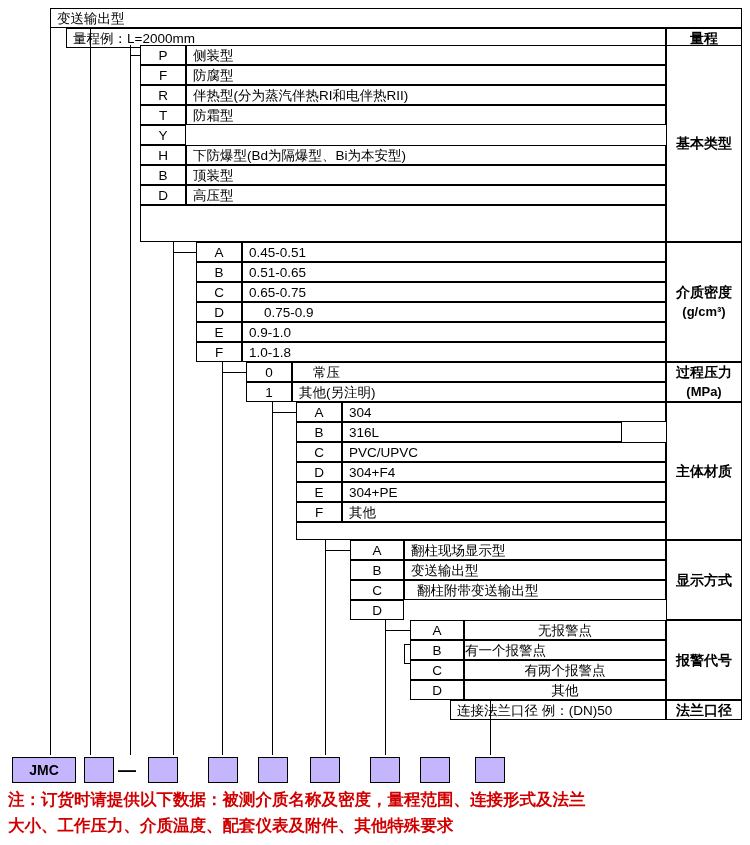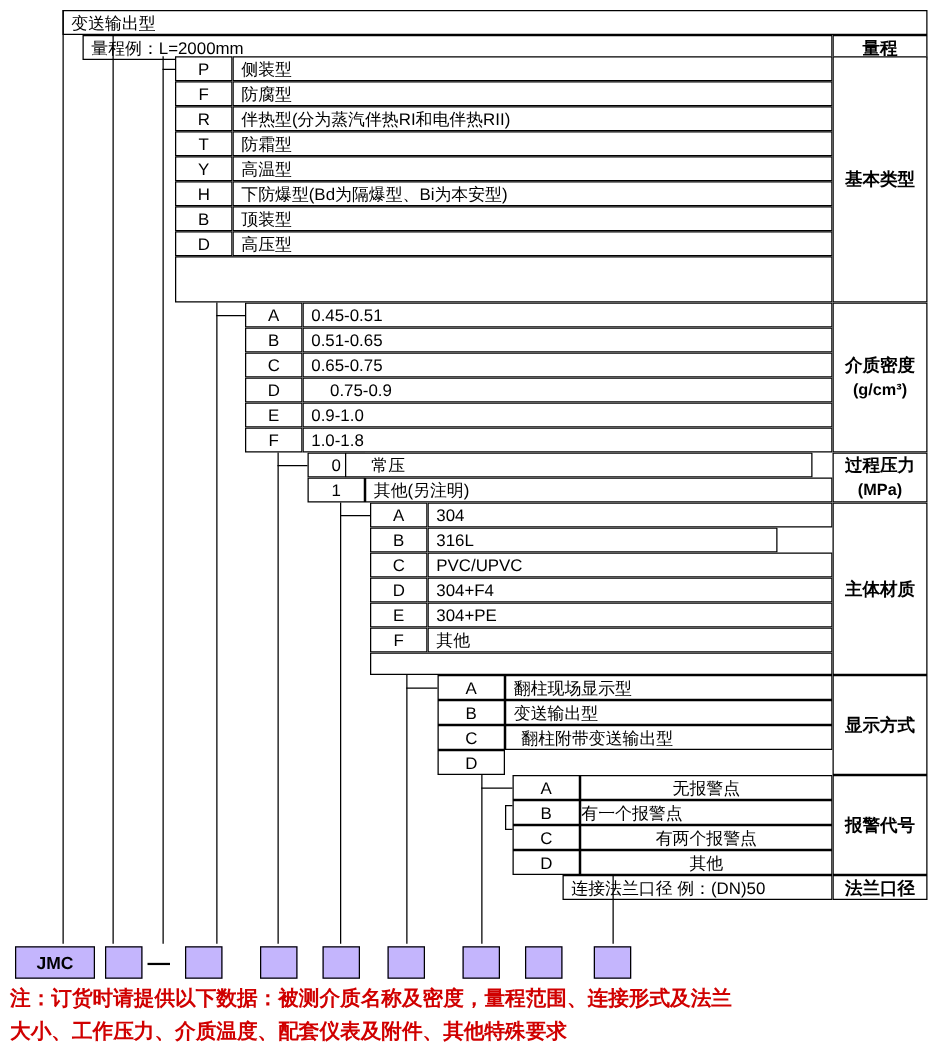--- a/index.html
+++ b/index.html
@@ -119,21 +119,20 @@
   <div class="cell code" style="left:140px; top:65px; width:46px;">F</div>
   <div class="cell desc" style="left:186px; top:65px; width:480px;">防腐型</div>
 
   <div class="cell code" style="left:140px; top:85px; width:46px;">R</div>
   <div class="cell desc" style="left:186px; top:85px; width:480px;">伴热型(分为蒸汽伴热RI和电伴热RII)</div>
 
   <div class="cell code" style="left:140px; top:105px; width:46px;">T</div>
   <div class="cell desc" style="left:186px; top:105px; width:480px;">防霜型</div>
 
   <div class="cell code" style="left:140px; top:125px; width:46px;">Y</div>
-  <div class="cell desc" style="left:186px; top:125px; width:480px;">高温型</div>
 
   <div class="cell code" style="left:140px; top:145px; width:46px;">H</div>
   <div class="cell desc" style="left:186px; top:145px; width:480px;">下防爆型(Bd为隔爆型、Bi为本安型)</div>
 
   <div class="cell code" style="left:140px; top:165px; width:46px;">B</div>
   <div class="cell desc" style="left:186px; top:165px; width:480px;">顶装型</div>
 
   <div class="cell code" style="left:140px; top:185px; width:46px;">D</div>
   <div class="cell desc" style="left:186px; top:185px; width:480px;">高压型</div>
 
@@ -158,21 +157,21 @@
 
   <div class="cell code" style="left:196px; top:342px; width:46px;">F</div>
   <div class="cell desc" style="left:242px; top:342px; width:424px;">1.0-1.8</div>
 
   <div class="catlabel" style="left:666px; top:242px; width:76px; height:120px;">
     <span>介质密度</span>
     <span class="sub">(g/cm³)</span>
   </div>
 
   <div class="cell code" style="left:246px; top:362px; width:46px;">0</div>
-  <div class="cell desc" style="left:276px; top:362px; width:374px;padding-left:20px;">常压</div>
+  <div class="cell desc" style="left:292px; top:362px; width:374px;padding-left:20px;">常压</div>
 
   <div class="cell code" style="left:246px; top:382px; width:46px;">1</div>
   <div class="cell desc" style="left:292px; top:382px; width:374px;">其他(另注明)</div>
 
   <div class="catlabel" style="left:666px; top:362px; width:76px; height:40px;">
     <span>过程压力</span>
     <span class="sub">(MPa)</span>
   </div>
 
   <div class="cell code" style="left:296px; top:402px; width:46px;">A</div>

